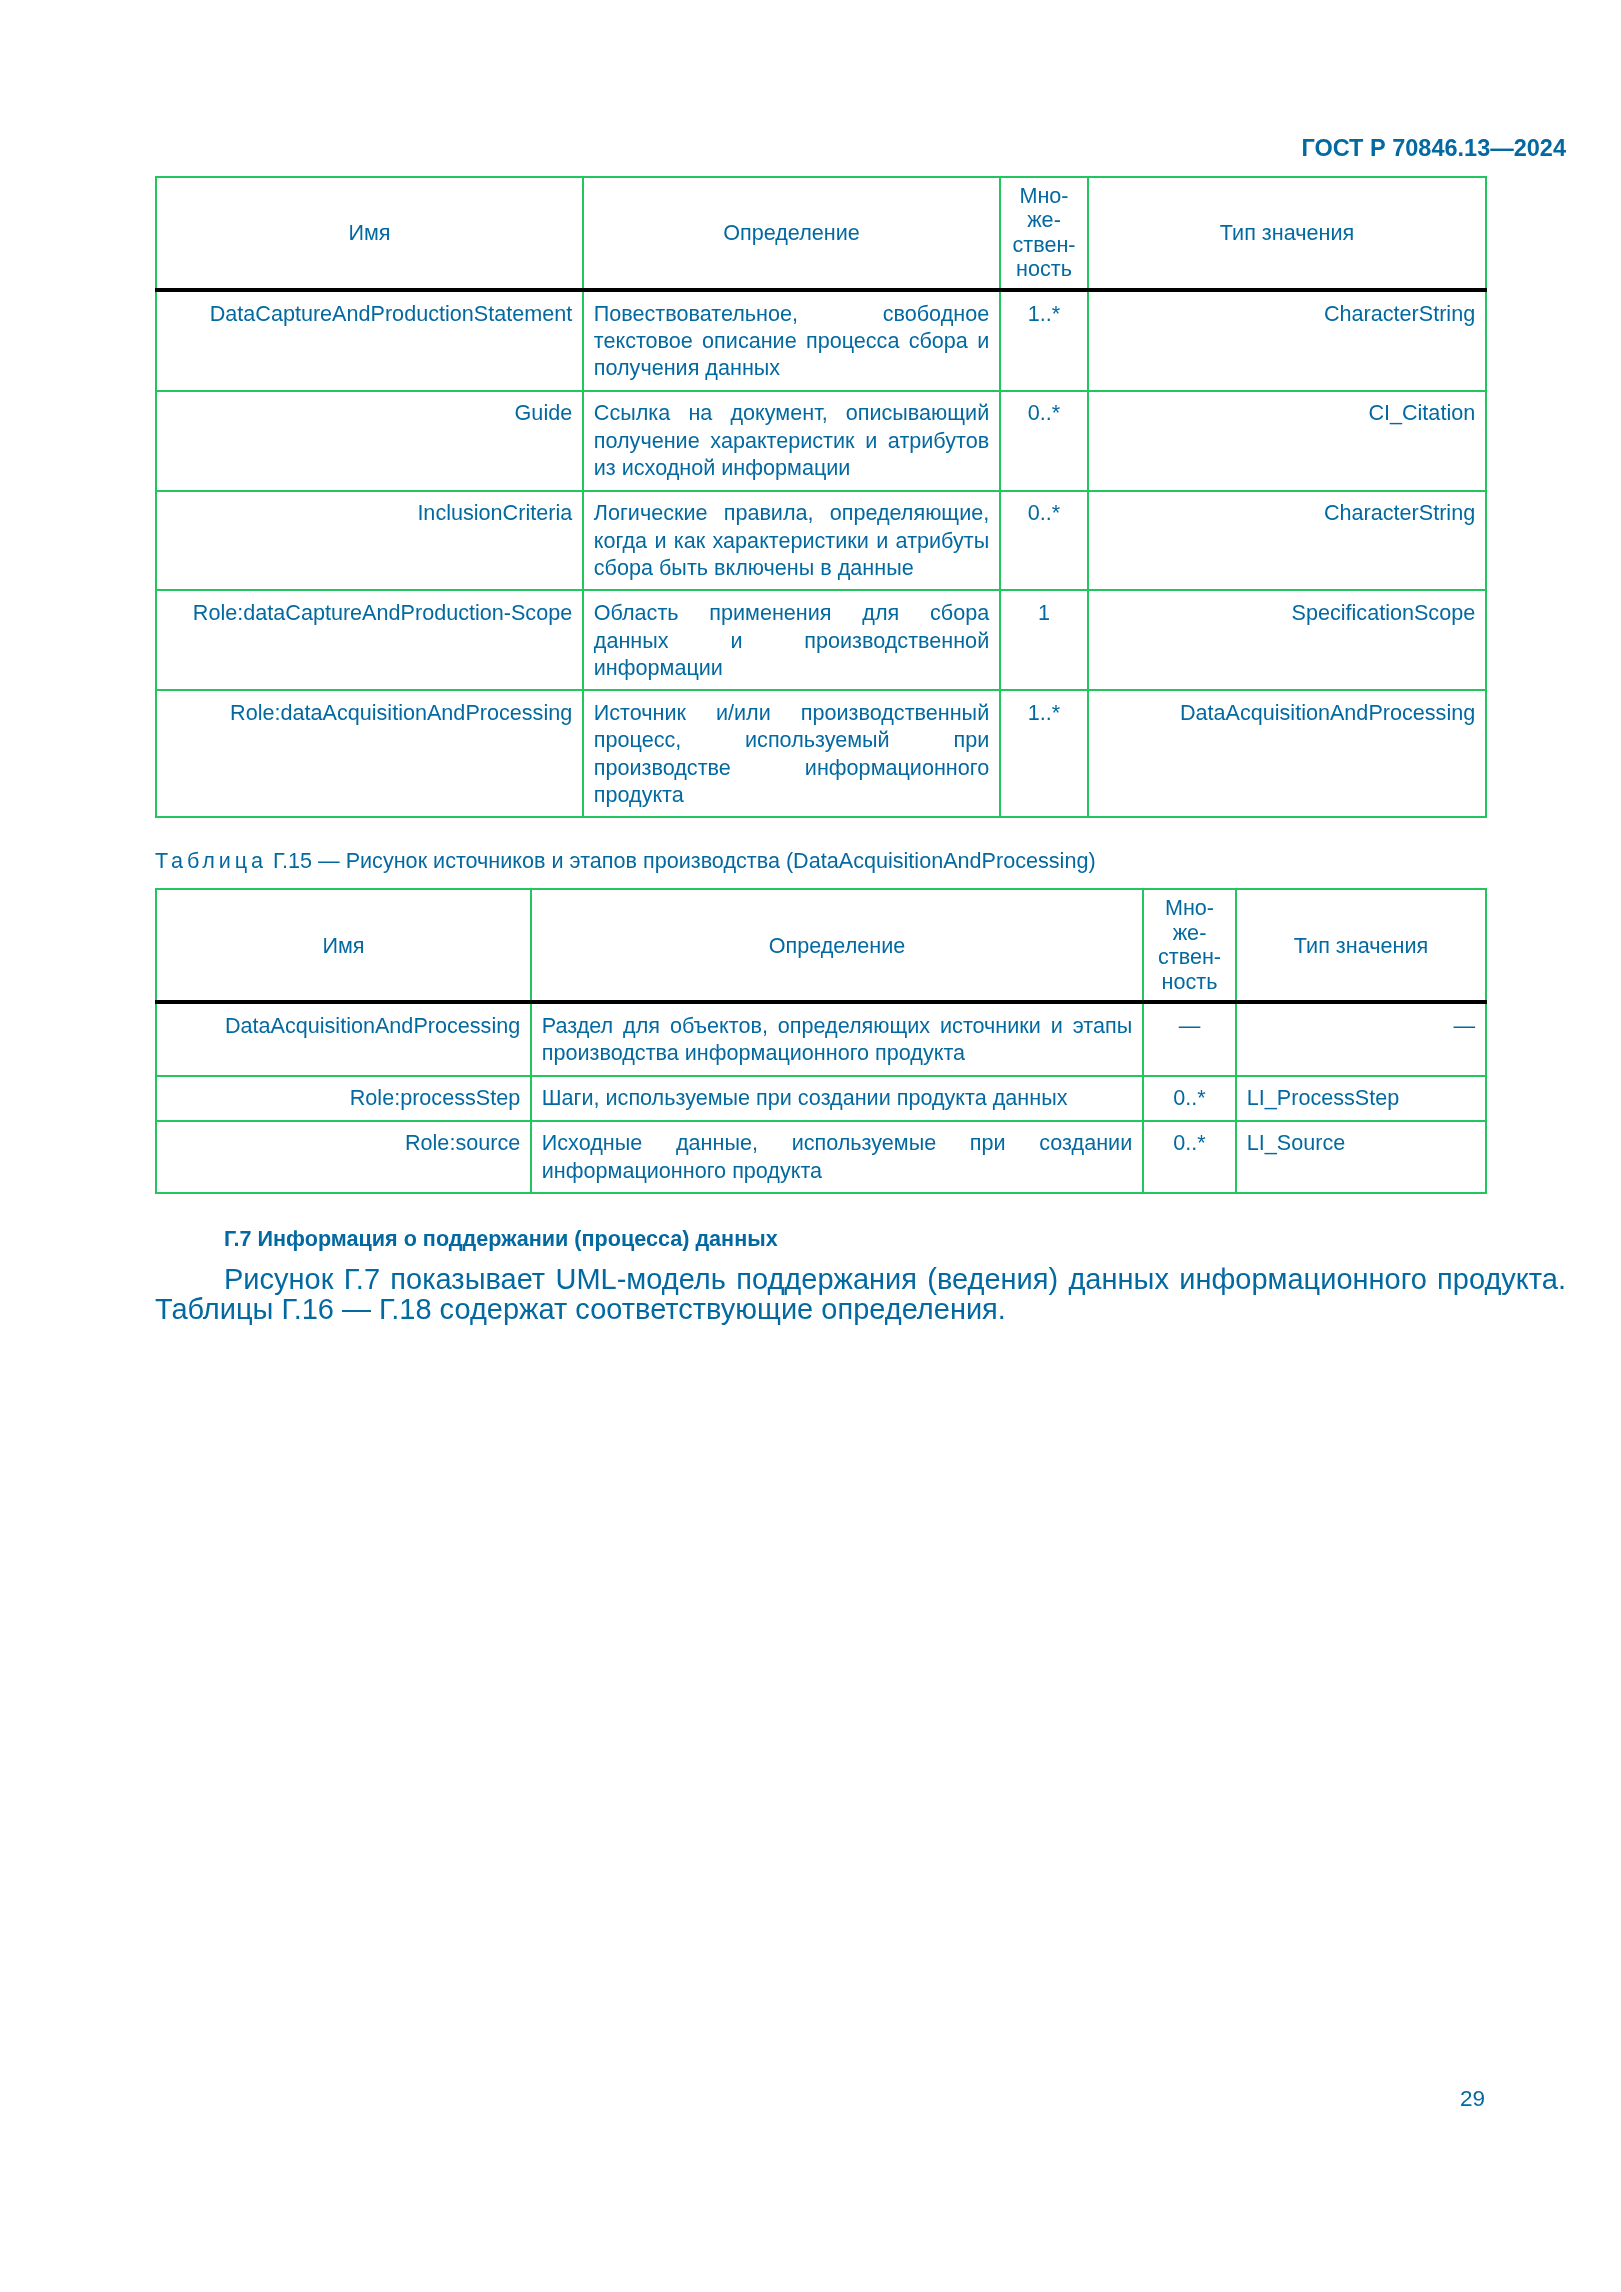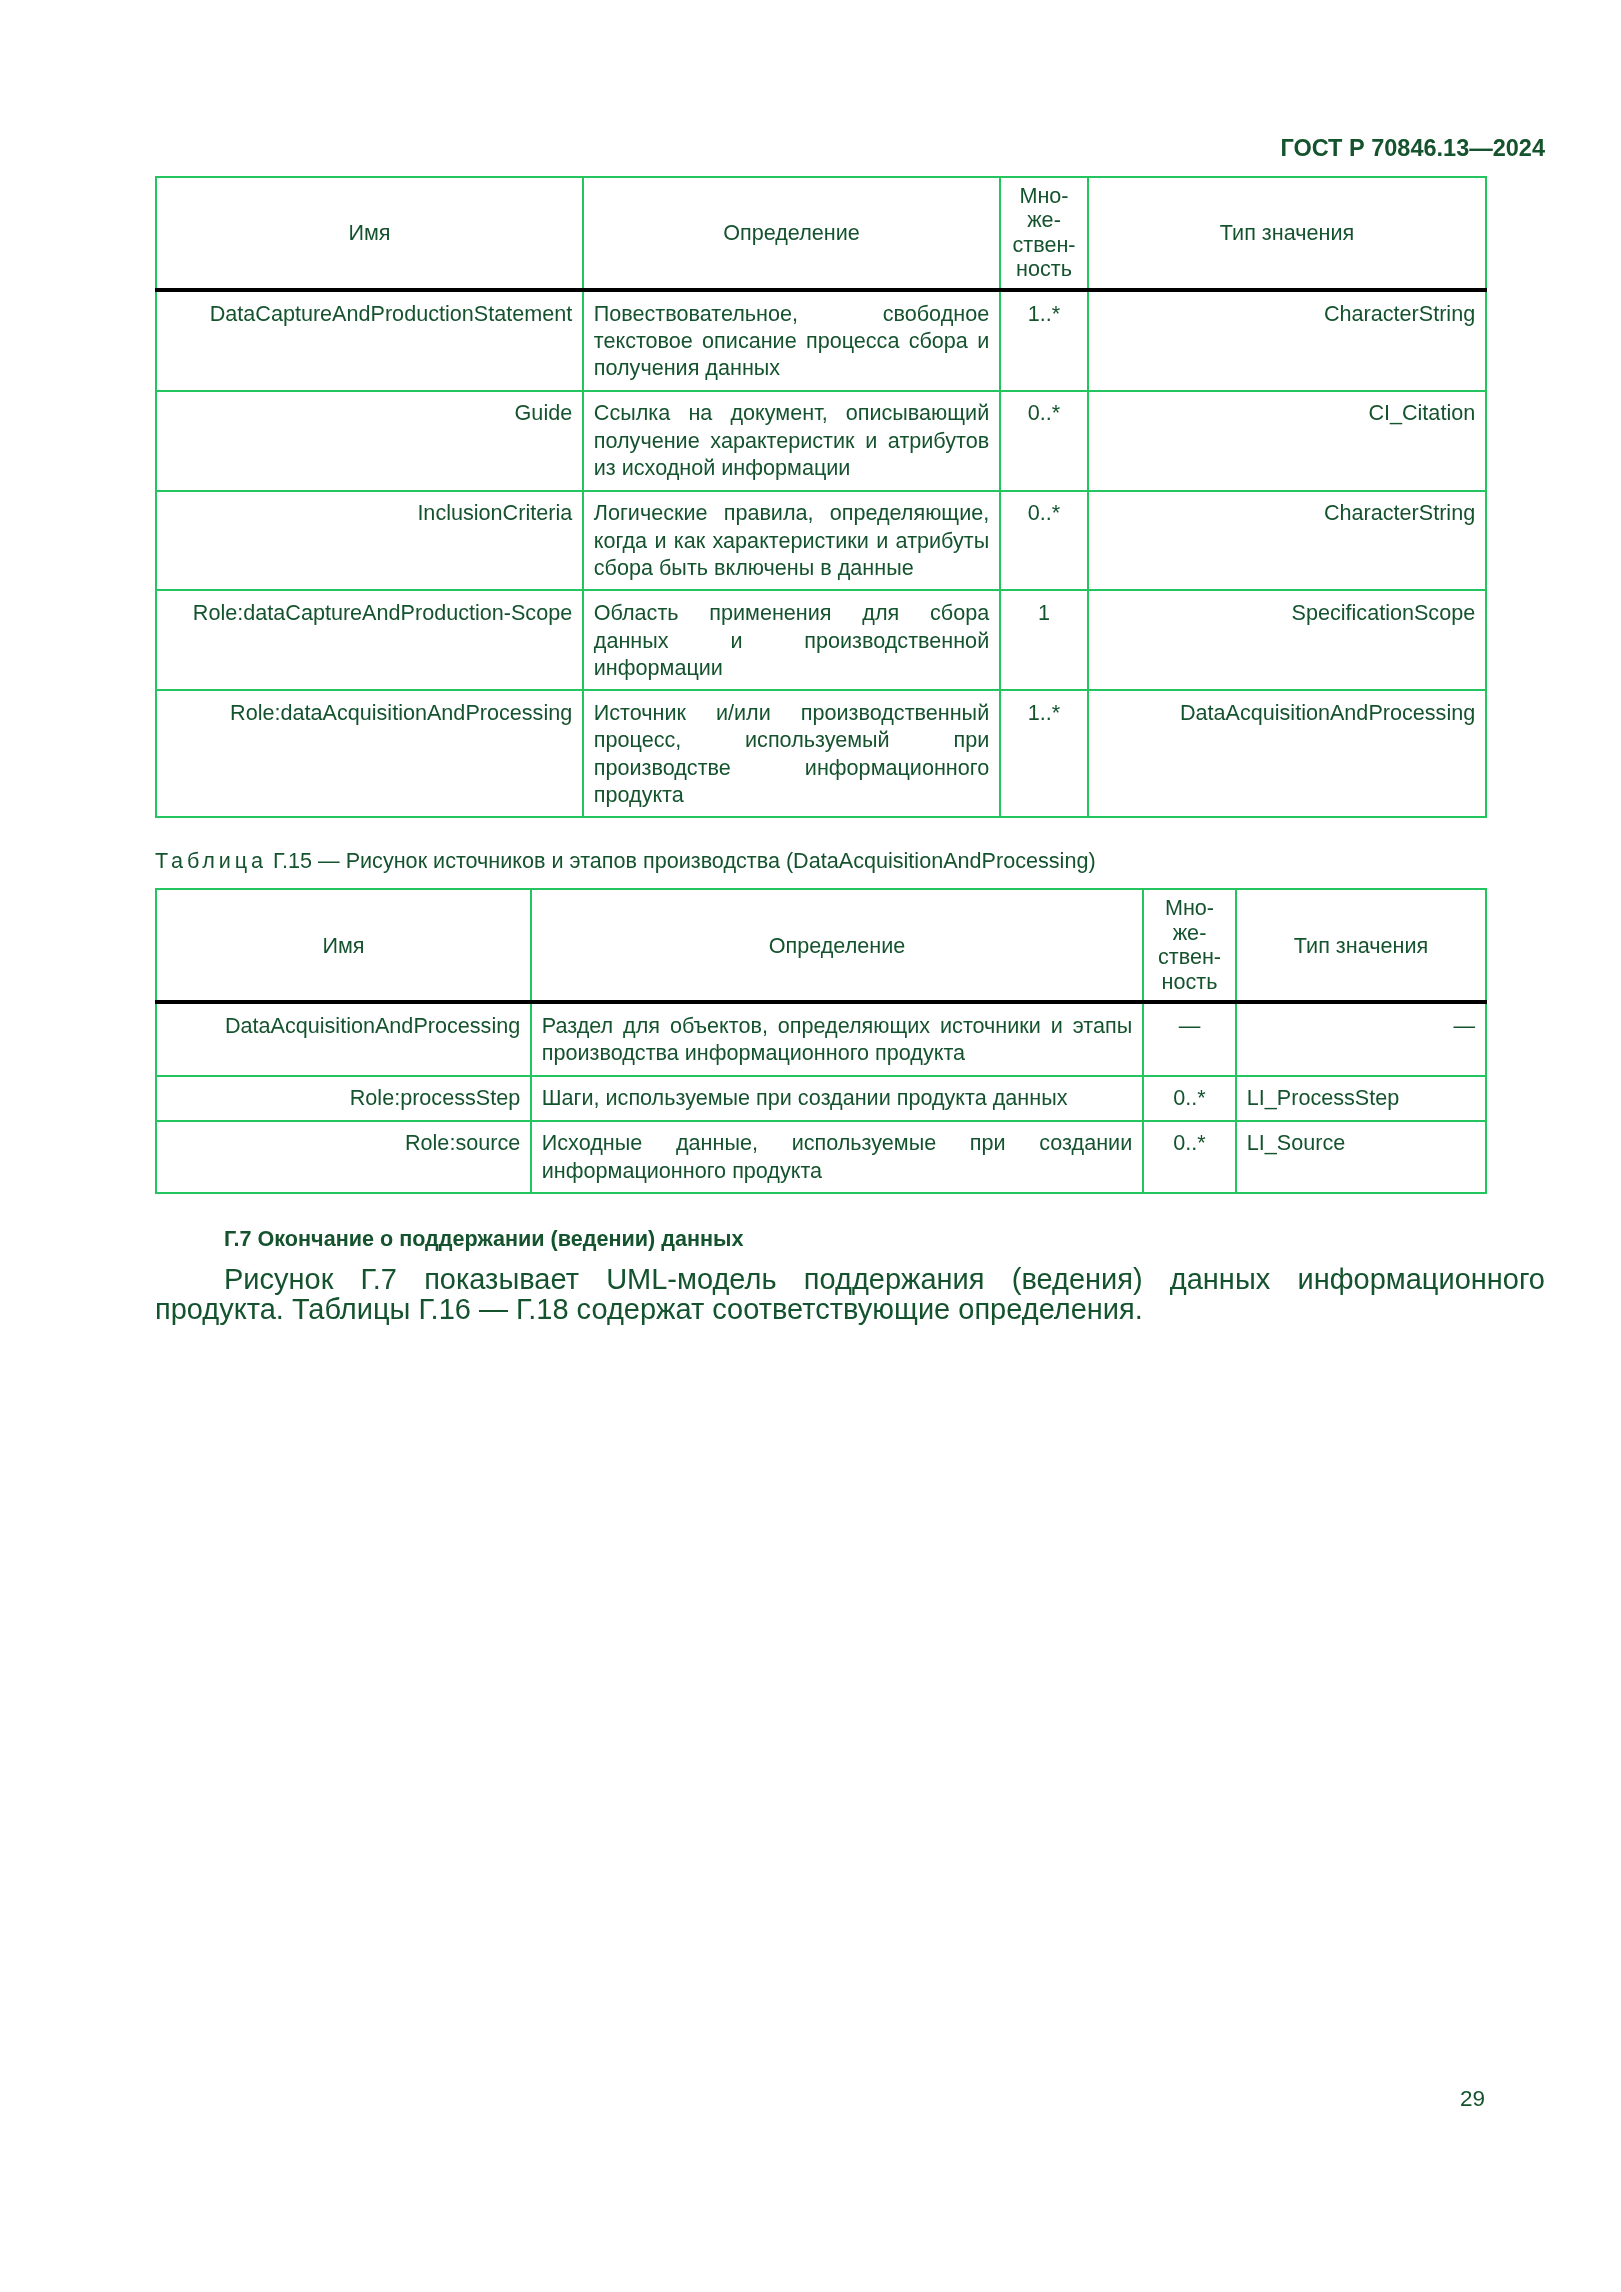--- a/index.html
+++ b/index.html
@@ -2,23 +2,23 @@
 <html><head>
 <meta charset="utf-8">
 <style>
   * { box-sizing: border-box; }
   html, body { margin: 0; padding: 0; background: #ffffff; }
   .page {
     position: relative;
     width: 1621px;
     height: 2120px;
     background: #ffffff;
-    color: #14532d;
+    color: #0369a1;
     font-family: "Liberation Sans", sans-serif;
-    padding: 135px 76px 0 155px;
+    padding: 135px 55px 0 155px;
   }
   .doc-header {
     text-align: right;
     font-weight: bold;
     font-size: 23.5px;
     line-height: 27.4px;
   }
   .t14-caption {
     margin-top: 49px;
     font-style: italic;
@@ -176,20 +176,20 @@
       </tr>
       <tr>
         <td class="cell-name">Role:source</td>
         <td class="cell-def">Исходные данные, используемые при создании информационного продукта</td>
         <td class="cell-mult">0..*</td>
         <td class="cell-type-left">LI_Source</td>
       </tr>
     </tbody>
   </table>
 
-  <div class="section-heading">Г.7 Окончание о поддержании (ведении) данных</div>
+  <div class="section-heading">Г.7 Информация о поддержании (процесса) данных</div>
 
   <p class="body-paragraph">Рисунок Г.7 показывает UML-модель поддержания (ведения) данных информационного продукта. Таблицы Г.16 — Г.18 содержат соответствующие определения.</p>
 
   <div class="page-number">29</div>
 
 </div>
 
 
 </body></html>

